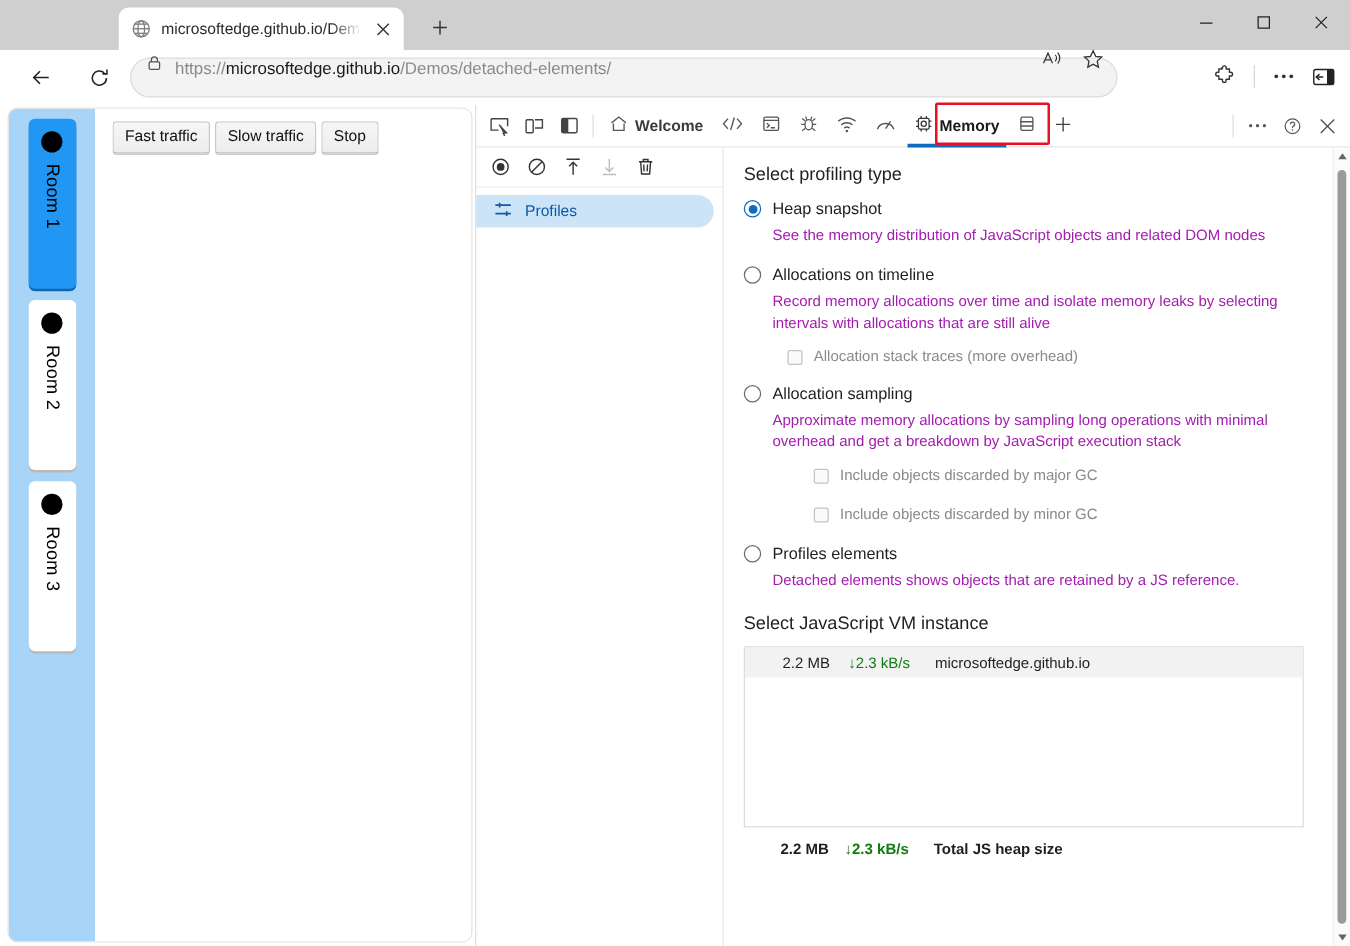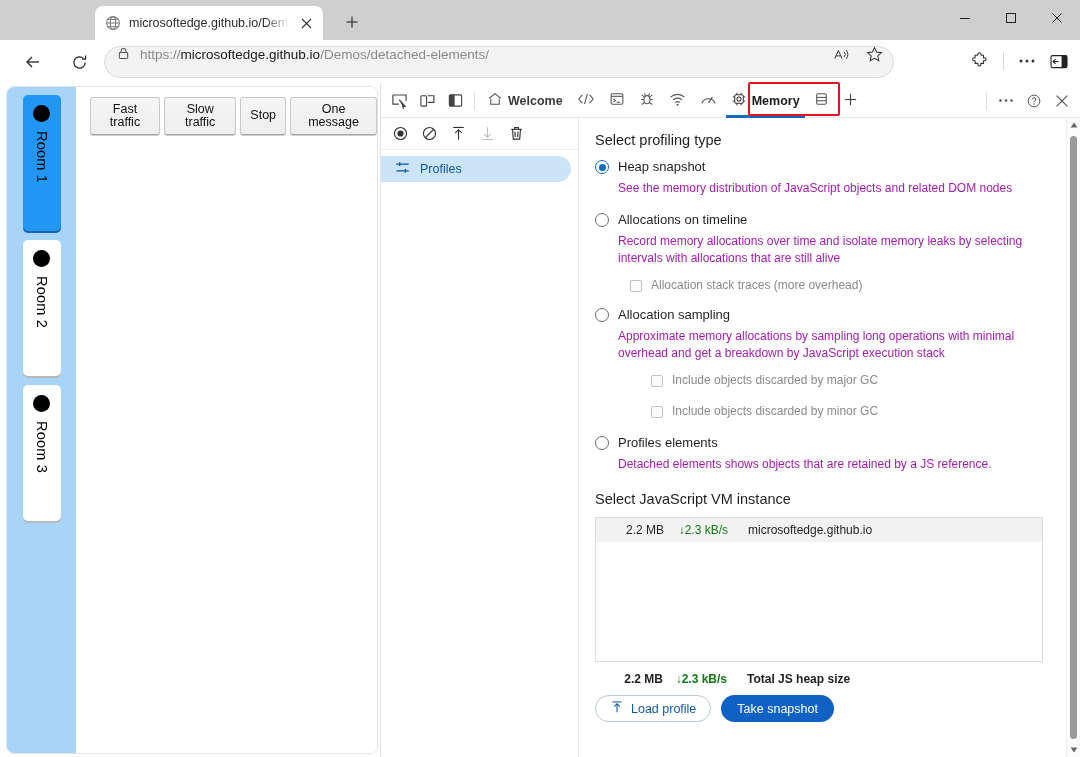--- a/index.html
+++ b/index.html
@@ -51,21 +51,21 @@
     background: #ffffff; display: flex; align-items: center;
   }
   .tb-btn {
     width: 30px; height: 30px; border-radius: 4px;
     display: flex; align-items: center; justify-content: center; flex: 0 0 auto;
   }
   .omnibox {
     position: absolute; left: 104px; top: 46px;
     width: 790px; height: 32px; border-radius: 16px;
     background: #f3f3f3; border: 1px solid #dcdcdc;
-    display: flex; align-items: center; padding: 0 4px 15px 12px;
+    display: flex; align-items: flex-end; padding: 0 4px 15px 12px;
   }
   .omni-url { font-size: 13.5px; color: #767676; margin-left: 10px; white-space: nowrap; }
   .omni-url b { color: #1a1a1a; font-weight: 400; }
   .omni-url .grey { color: #8a8a8a; }
   .omni-right { margin-left: auto; display: flex; align-items: center; gap: 2px; }
   .tb-right { position: absolute; right: 6px; top: 46px; display: flex; align-items: center; gap: 2px; }
   .tb-div { width: 1px; height: 18px; background: #d6d6d6; margin: 0 6px; }
 
   
   .viewport {
@@ -340,21 +340,20 @@
         <div class="room">
           <span class="room-dot"></span>
           <span class="room-label">Room 3</span>
         </div>
       </div>
       <div class="page-main">
         <div class="btnrow">
           <button class="page-btn">Fast traffic</button>
           <button class="page-btn">Slow traffic</button>
           <button class="page-btn">Stop</button>
-          <button class="page-btn">One message</button>
         </div>
       </div>
     </div>
   </div>
 
   <div class="devtools">
 
     <div class="dt-toolbar">
       <div class="dt-icon">
         <svg width="17" height="17" viewBox="0 0 18 18" stroke="#444" stroke-width="1.2" fill="none">
@@ -608,33 +607,20 @@
               <span class="vm-name">microsoftedge.github.io</span>
             </div>
           </div>
 
           <div class="totals">
             <span class="t-size">2.2 MB</span>
             <span class="t-rate">↓2.3 kB/s</span>
             <span class="t-label">Total JS heap size</span>
           </div>
 
-          <div class="btns">
-            <button class="btn-outline">
-              <span>
-                <svg width="14" height="14" viewBox="0 0 16 16" stroke="#0f5aa8" stroke-width="1.2" fill="none">
-                  <line x1="2.8" y1="2.2" x2="13.2" y2="2.2"></line>
-                    <line x1="8" y1="4.4" x2="8" y2="14"></line>
-                    <polyline points="4.9,7.5 8,4.4 11.1,7.5"></polyline>
-                </svg>
-              </span>
-              <span>Load profile</span>
-            </button>
-            <button class="btn-primary">Take snapshot</button>
-          </div>
 
         </div>
 
         <div class="sbar">
           <div class="sb-arrow">
             <svg width="8" height="6" viewBox="0 0 8 6" fill="#666">
                 <polygon points="4,0.6 7.4,5.4 0.6,5.4"></polygon>
               </svg>
           </div>
           <div class="sb-thumb"></div>

